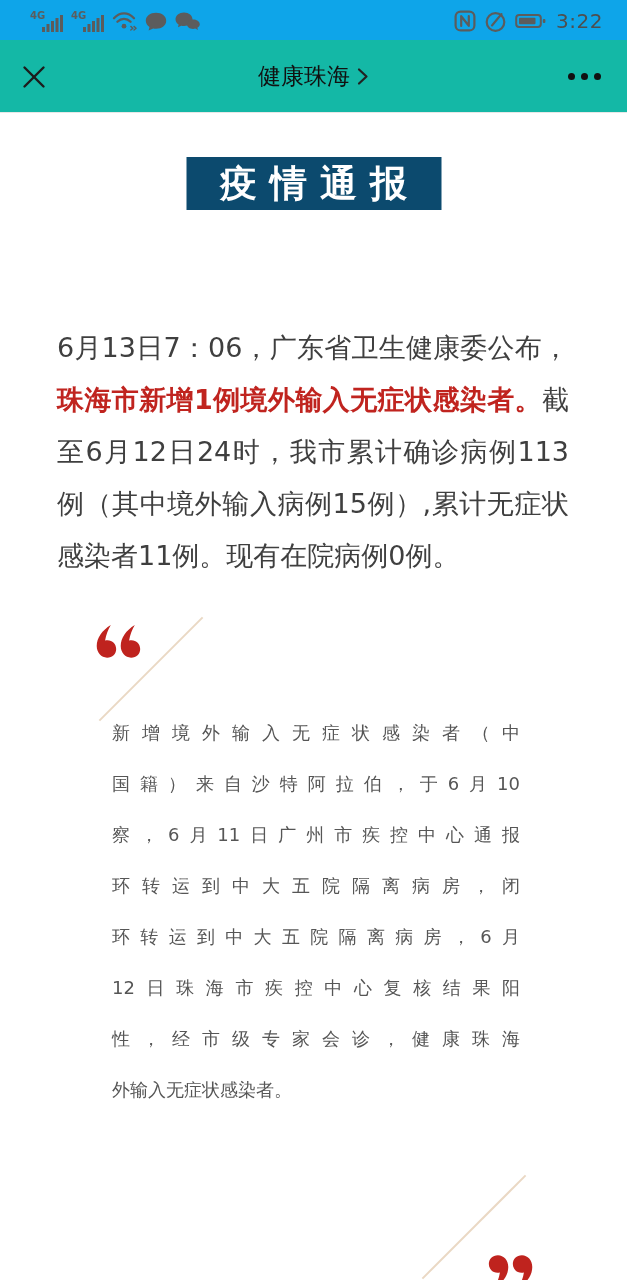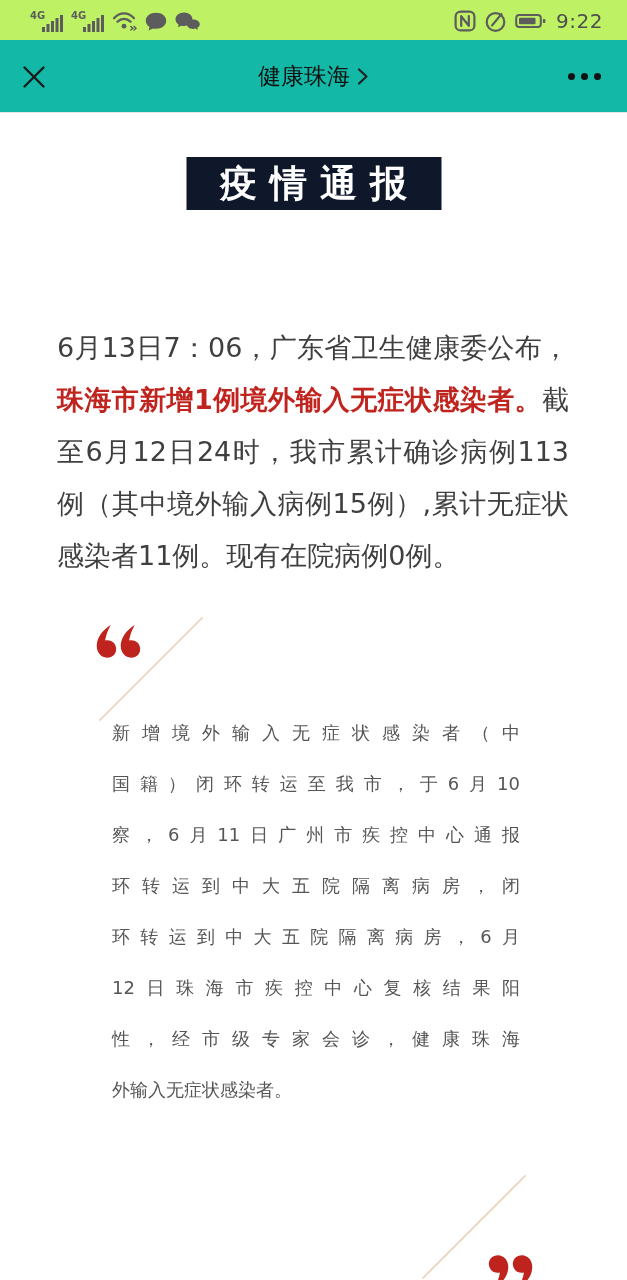--- a/index.html
+++ b/index.html
@@ -5,40 +5,40 @@
   html,body{margin:0;padding:0;}
   body{
     width:627px;height:1280px;position:relative;overflow:hidden;
     background:#ffffff;
     font-family:"DejaVu Sans","Liberation Sans",sans-serif;
   }
   
   .status-bar{
     position:absolute;top:0;left:0;right:0;height:40px;
     display:flex;align-items:center;justify-content:space-between;
-    padding:2px 24px 0 30px;box-sizing:border-box;background:#bef264;
+    padding:2px 24px 0 30px;box-sizing:border-box;background:#0ea5e9;
   }
   .sb-group{display:flex;align-items:center;gap:6px;}
   .sb-group.right{gap:8px;}
   .sb-time{font-size:20px;color:#4e4e4e;letter-spacing:0.5px;margin-left:2px;}
   .sb-icon{display:block;}
   
   .nav-bar{
     position:absolute;top:40px;left:0;width:627px;height:73px;
     background:#14b8a6;border-bottom:1px solid #e7e7e7;
     display:flex;align-items:center;justify-content:center;box-sizing:border-box;
   }
   .nav-close{position:absolute;left:22px;top:0;height:73px;display:flex;align-items:center;cursor:pointer;}
   .nav-title{display:flex;align-items:center;gap:7px;font-size:23px;color:#111111;cursor:pointer;}
   .nav-more{position:absolute;right:26px;top:0;height:73px;display:flex;align-items:center;gap:6px;cursor:pointer;}
   .nav-more .dot{width:7px;height:7px;border-radius:50%;background:#111111;}
   
   .banner{
     position:absolute;top:157px;left:50%;transform:translateX(-50%);
-    background:#0f172a;color:#ffffff;
+    background:#0c4a6e;color:#ffffff;
     height:53px;line-height:54px;font-size:37px;font-weight:700;
     letter-spacing:13px;padding:0 21px 0 34px;white-space:nowrap;
   }
   
   .para{
     position:absolute;top:322px;left:57px;width:512px;
     font-size:27px;line-height:52px;color:#3f3f3f;
     text-align:justify;text-justify:inter-character;
   }
   .para .hl{color:#c0241f;font-weight:700;}
@@ -98,21 +98,21 @@
     </svg>
     <svg class="sb-icon" width="23" height="23" viewBox="0 0 23 23">
       <circle cx="11.5" cy="12" r="8.8" stroke="#5c5c5c" stroke-width="2.2" fill="none"></circle>
       <line x1="8" y1="15.5" x2="17.5" y2="4" stroke="#5c5c5c" stroke-width="2.1" stroke-linecap="round"></line>
     </svg>
     <svg class="sb-icon" width="31" height="16" viewBox="0 0 31 16">
       <rect x="1.2" y="2" width="24.6" height="12" rx="3" stroke="#5c5c5c" stroke-width="2" fill="none"></rect>
       <rect x="4" y="4.8" width="16.5" height="6.4" rx="1" fill="#5c5c5c"></rect>
       <rect x="27.8" y="6" width="2.6" height="4" rx="1" fill="#5c5c5c"></rect>
     </svg>
-    <span class="sb-time">9:22</span>
+    <span class="sb-time">3:22</span>
   </div>
 </div>
 
 <div class="nav-bar">
   <div class="nav-close">
     <svg width="24" height="24" viewBox="0 0 24 24">
       <line x1="2.5" y1="2.5" x2="21.5" y2="21.5" stroke="#1c1c1c" stroke-width="2.4" stroke-linecap="round"></line>
       <line x1="21.5" y1="2.5" x2="2.5" y2="21.5" stroke="#1c1c1c" stroke-width="2.4" stroke-linecap="round"></line>
     </svg>
   </div>
@@ -135,21 +135,21 @@
 
 <svg class="quote-mark open" width="48" height="37" viewBox="0 0 58 40">
   <path d="M21.5,0 C11,6.5 4.5,15.5 4.5,25.5 C4.5,33.5 10,39.5 17,39.5 C23.5,39.5 28,35 28,29 C28,23 23.5,18.5 17.5,18.5 C16.5,18.5 15.5,18.6 14.6,18.9 C15.8,11.5 18.3,5.5 21.5,0 Z" fill="#bf231e"></path>
   <path d="M50.5,0 C40,6.5 33.5,15.5 33.5,25.5 C33.5,33.5 39,39.5 46,39.5 C52.5,39.5 57,35 57,29 C57,23 52.5,18.5 46.5,18.5 C45.5,18.5 44.5,18.6 43.6,18.9 C44.8,11.5 47.3,5.5 50.5,0 Z" fill="#bf231e"></path>
 </svg>
 
 <div class="diag top"></div>
 
 <div class="quote-block">
     <div class="quote-line">新增境外输入无症状感染者（中</div>
-    <div class="quote-line">国籍）闭环转运至我市，于6月10</div>
+    <div class="quote-line">国籍）来自沙特阿拉伯，于6月10</div>
     <div class="quote-line">察，6月11日广州市疾控中心通报</div>
     <div class="quote-line">环转运到中大五院隔离病房，闭</div>
     <div class="quote-line">环转运到中大五院隔离病房，6月</div>
     <div class="quote-line">12日珠海市疾控中心复核结果阳</div>
     <div class="quote-line">性，经市级专家会诊，健康珠海</div>
     <div class="quote-line last">外输入无症状感染者。</div>
   </div>
 
 <div class="diag bottom"></div>
 

